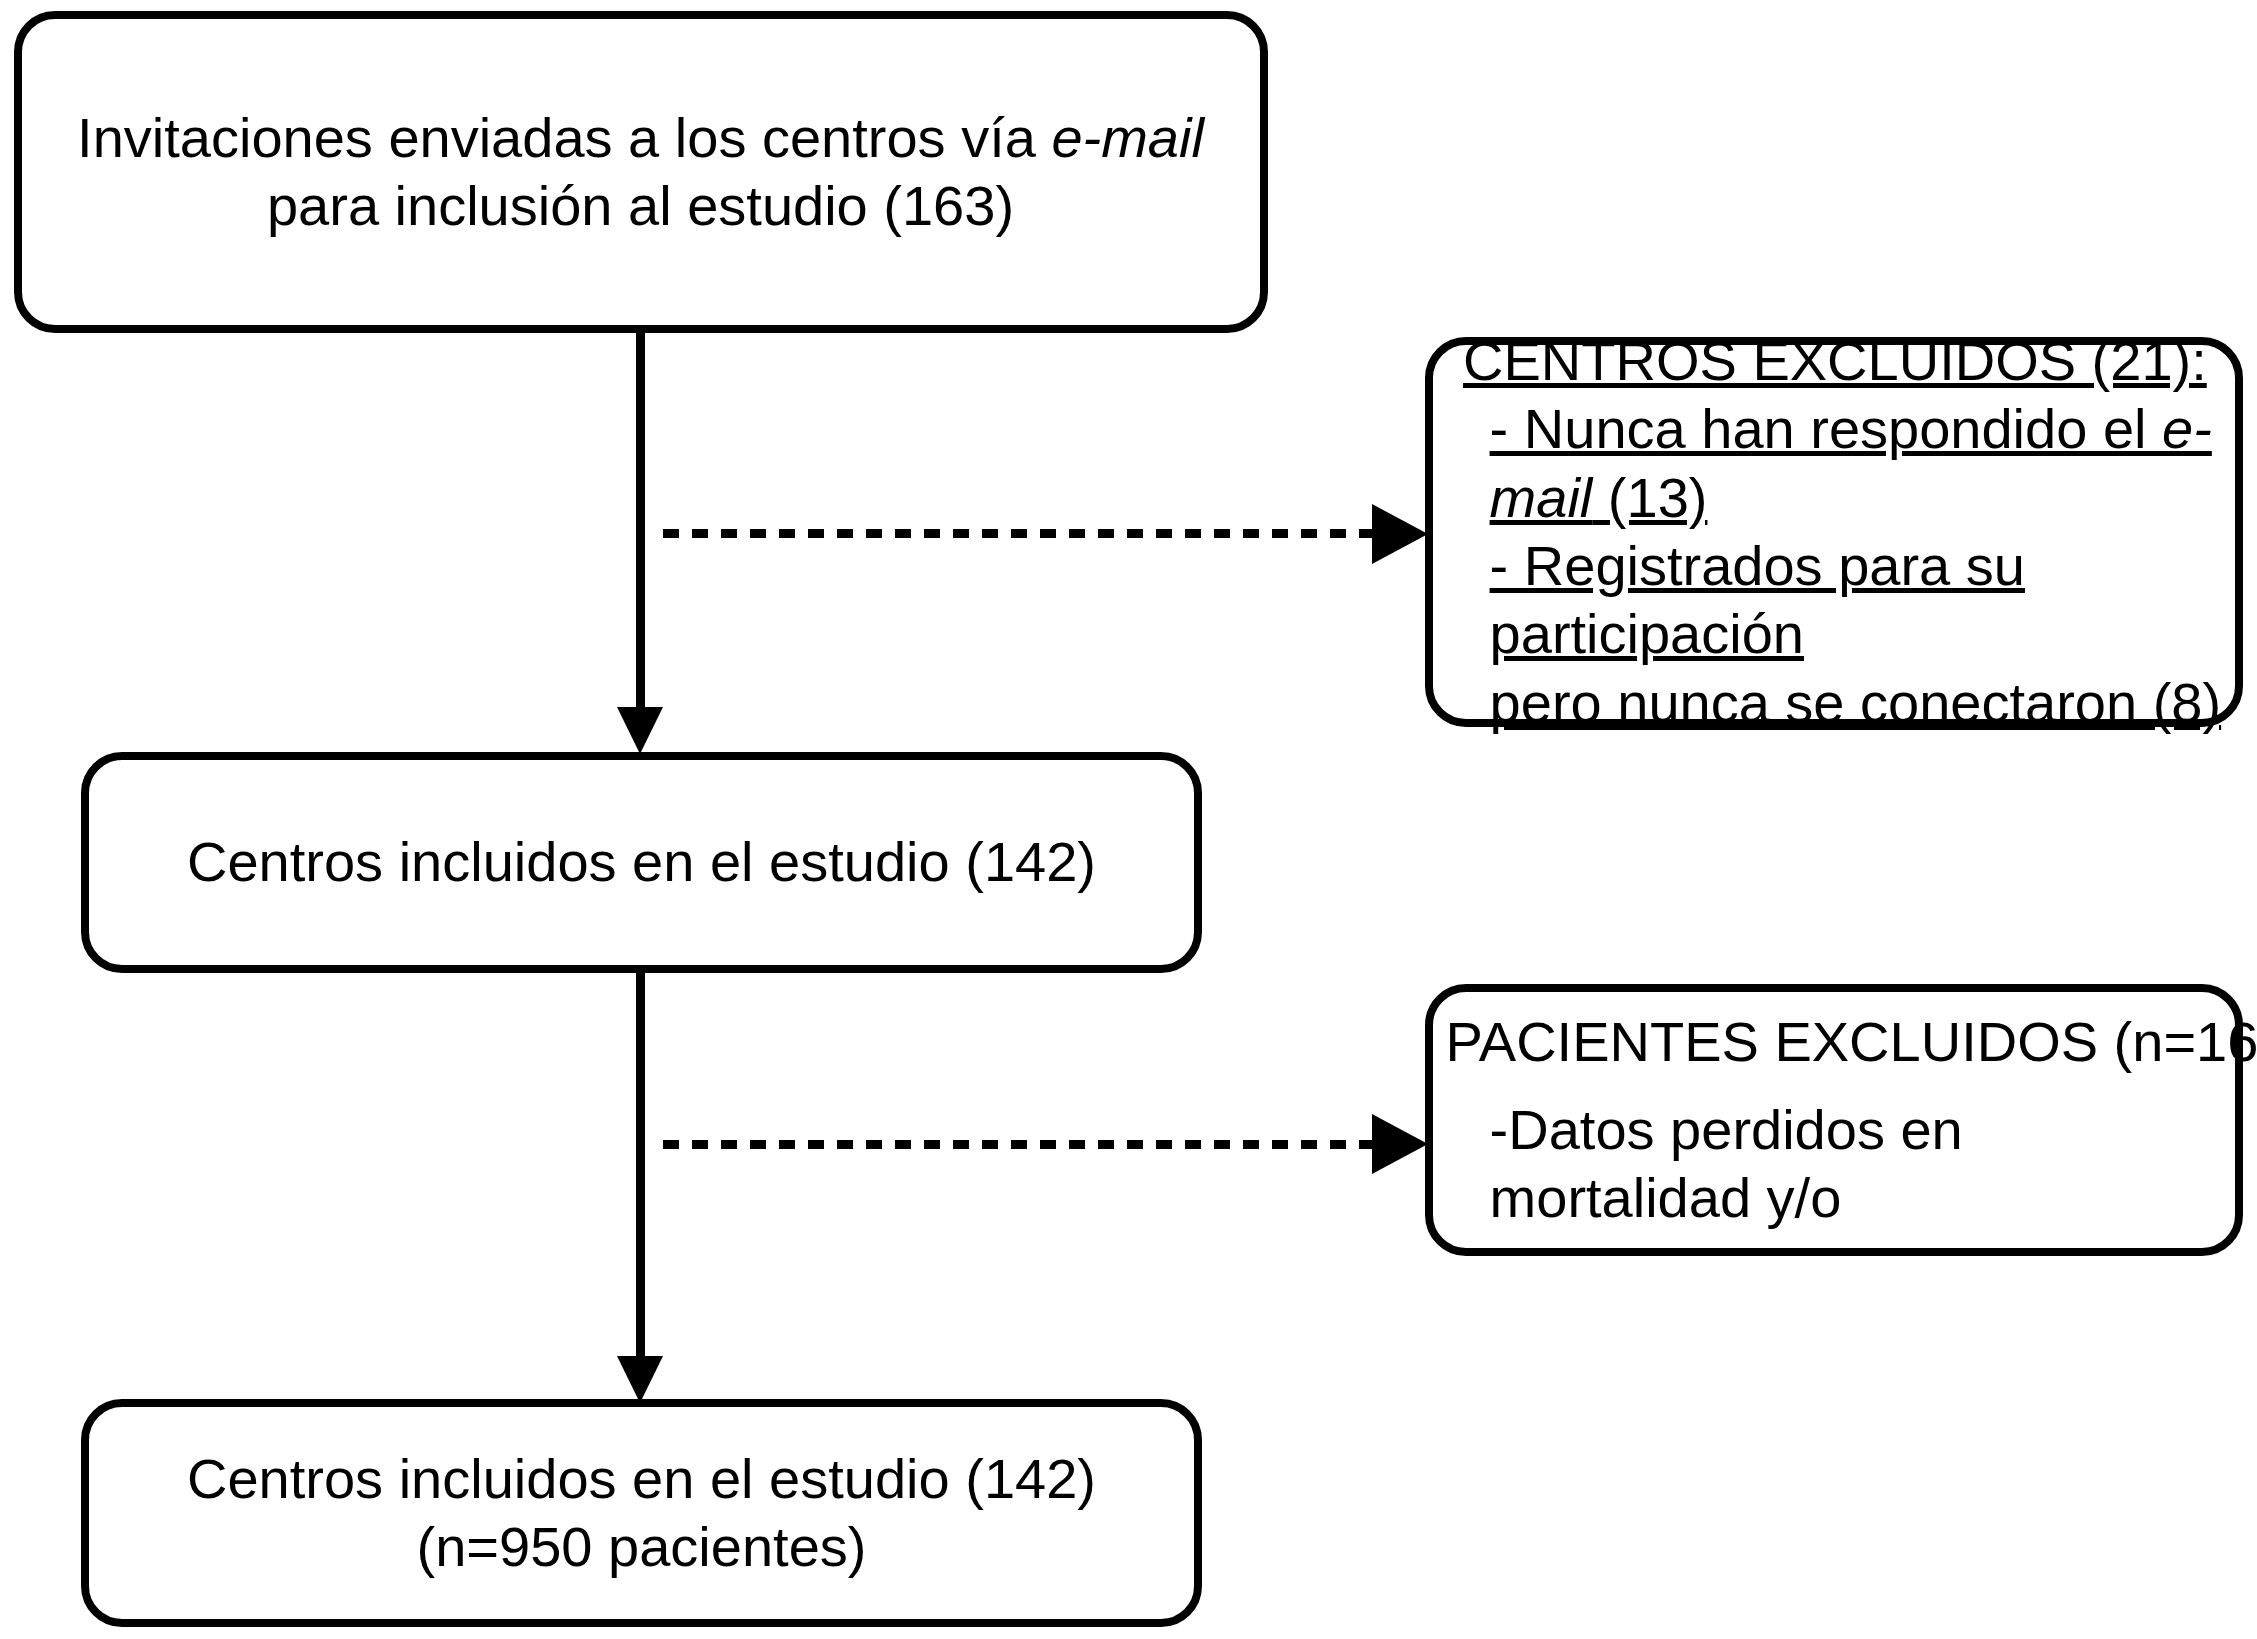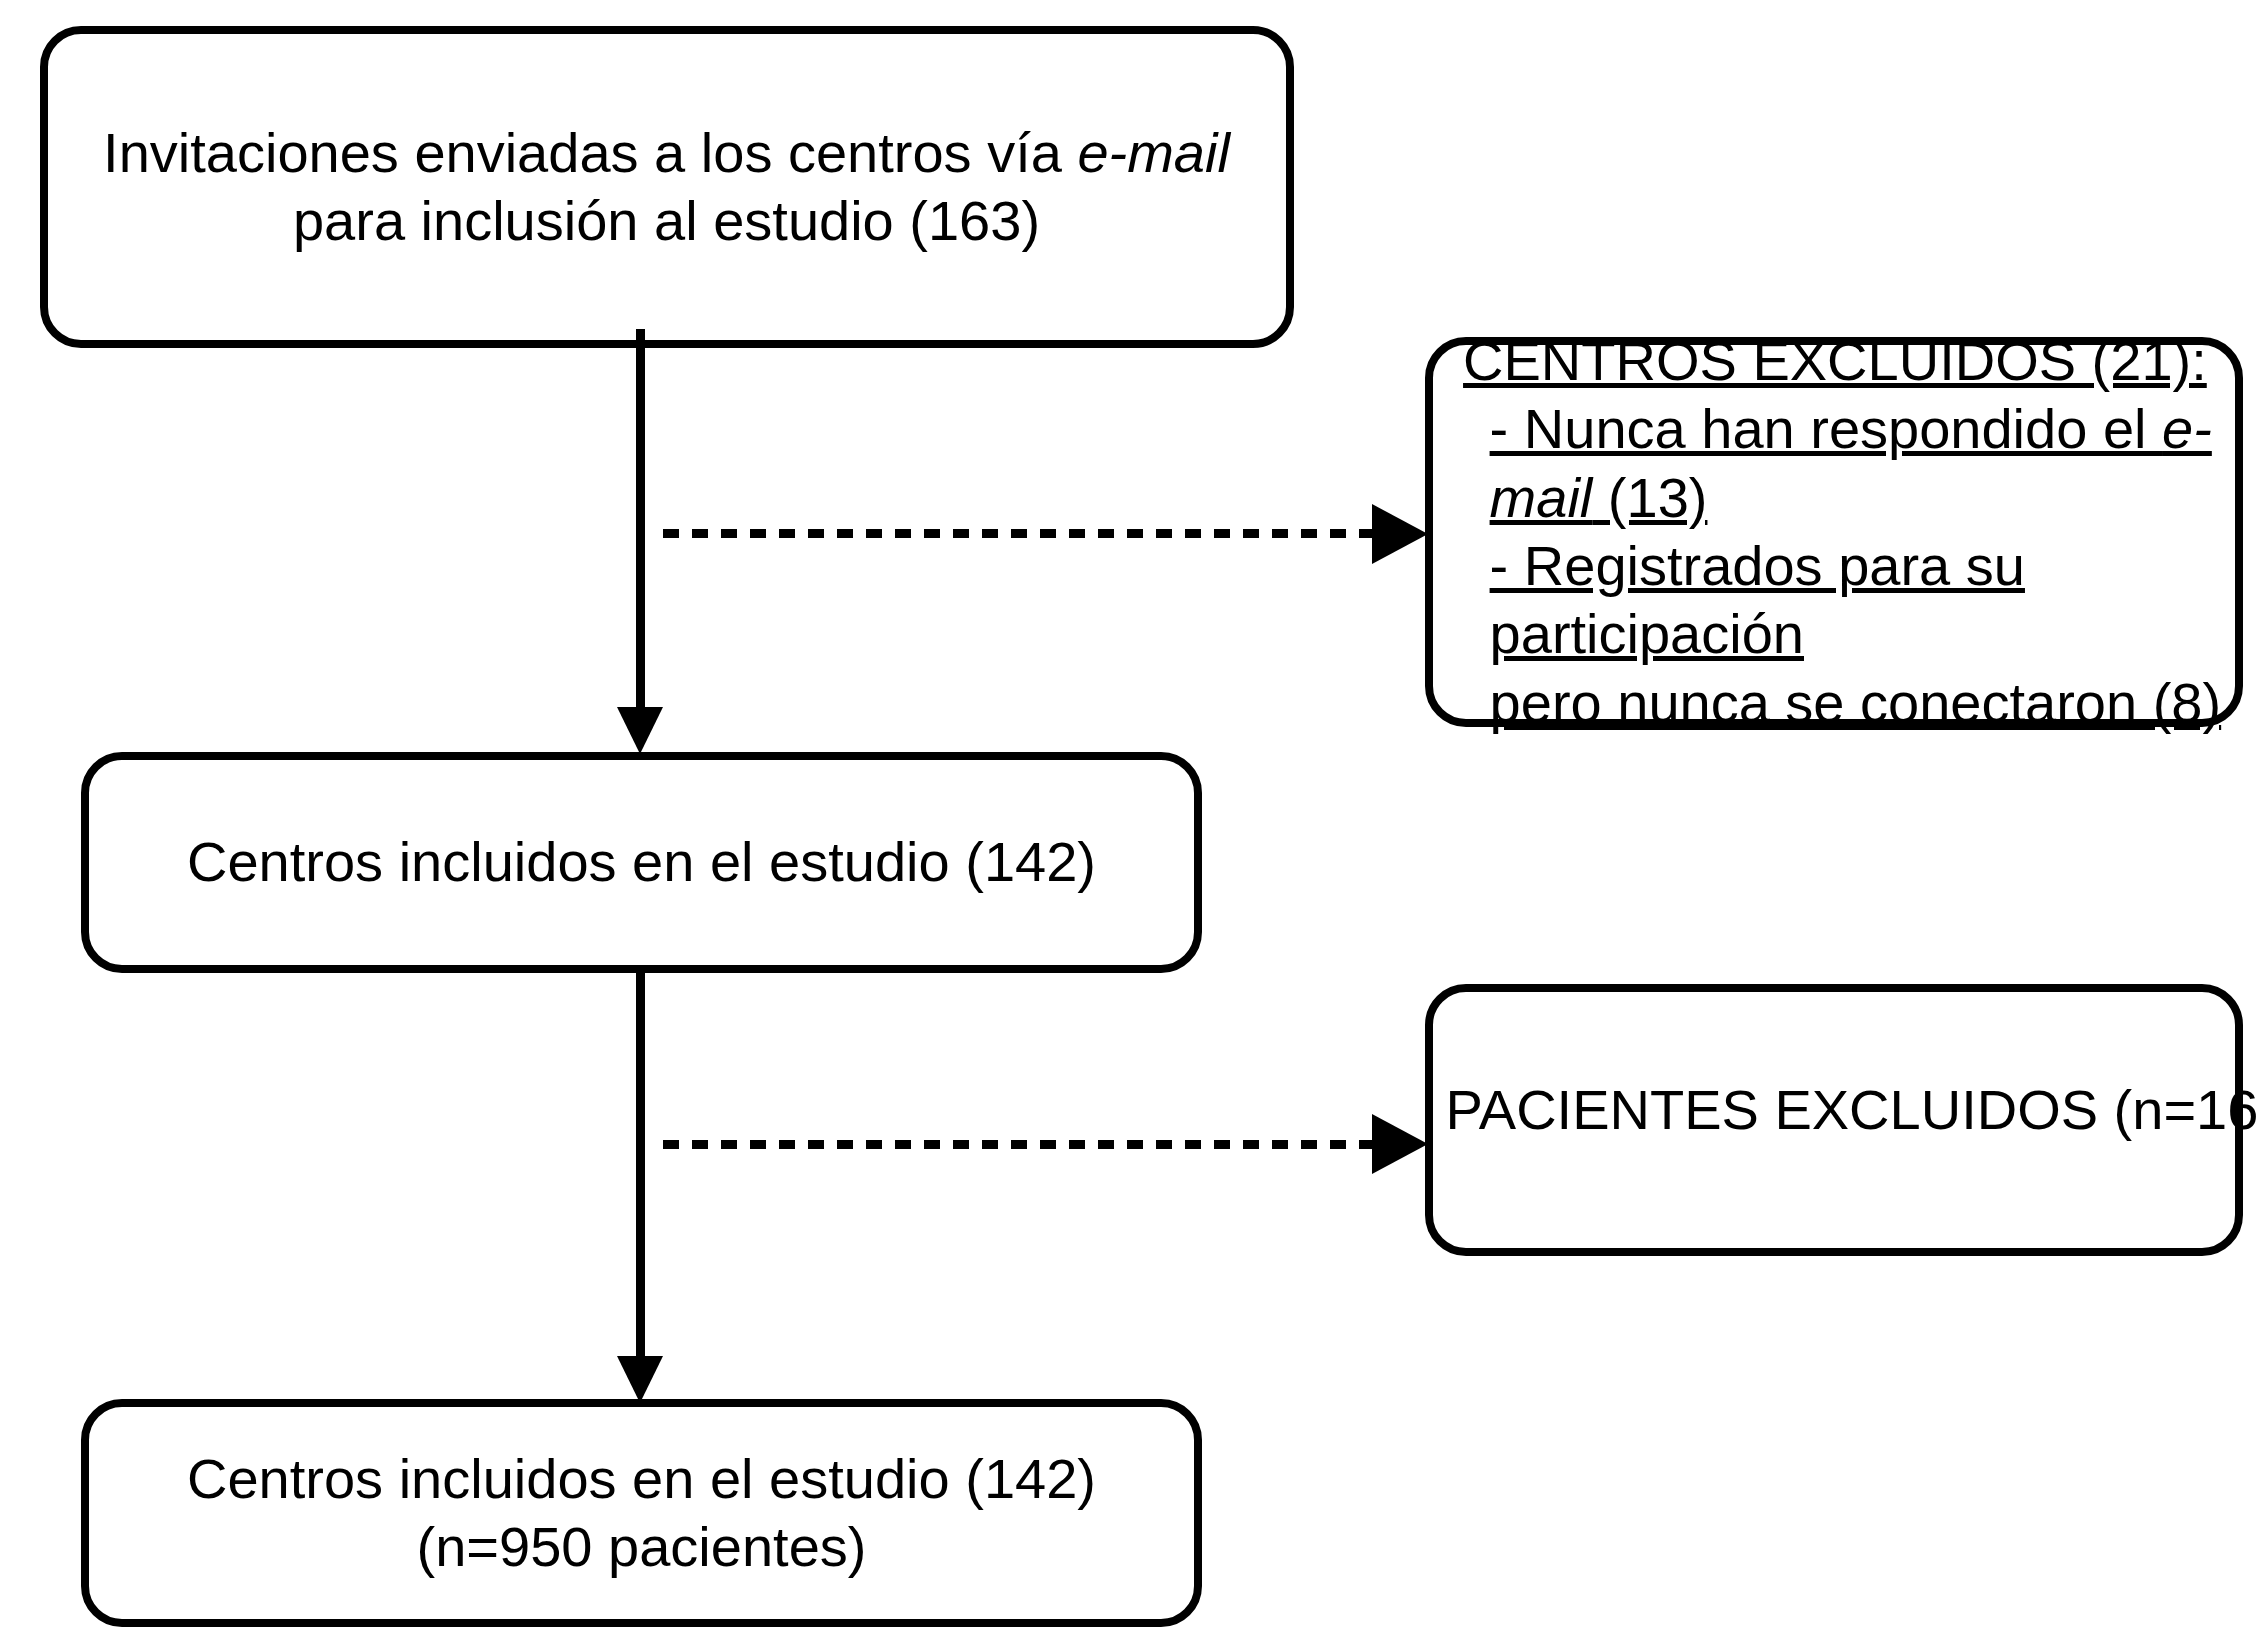--- a/index.html
+++ b/index.html
@@ -53,21 +53,21 @@
     height: 50px;
   }
   .spacer-gap-small {
     height: 20px;
   }
   em.it {
     font-style: italic;
   }
 
   
-  #node-invitations { left: 13.5px;  top: 26px;   width: 1254px; height: 322px; margin-left: 26px; }
+  #node-invitations { left: 13.5px;  top: 11px;   width: 1254px; height: 322px; }
   #node-centros-incluidos-966 { left: 81px; top: 752px; width: 1121px; height: 221px; }
   #node-centros-incluidos-950 { left: 81px; top: 1399px; width: 1121px; height: 228px; }
   #node-centros-excluidos { left: 1425px; top: 337px;  width: 818px; height: 390px; padding: 0 10.8px 0 12.6px; text-decoration: underline; }
   #node-pacientes-excluidos { left: 1425px; top: 984px; width: 818px; height: 272px; padding: 0 10.8px 0 12.6px; }
 
   
   .vline {
     position: absolute;
     width: 9px;
     background: #000000;
@@ -140,20 +140,21 @@
 
   <div class="vline" id="vline-bottom"></div>
   <div class="arrow-down" id="arrowhead-bottom"></div>
 
   <div class="dashline" id="dashline-bottom"></div>
   <div class="arrow-right" id="arrowhead-right-bottom"></div>
 
   <div class="node" id="node-pacientes-excluidos">
     <div class="exclusion-title">PACIENTES EXCLUIDOS (n=16)</div>
     <div class="spacer-gap-small"></div>
+    <div class="exclusion-body">-Datos perdidos en mortalidad y/o</div>
   </div>
 
   <div class="node center-text" id="node-centros-incluidos-950">
     <div class="line">Centros incluidos en el estudio (142)</div>
     <div class="line">(n=950 pacientes)</div>
   </div>
 
 </div>
 
 

